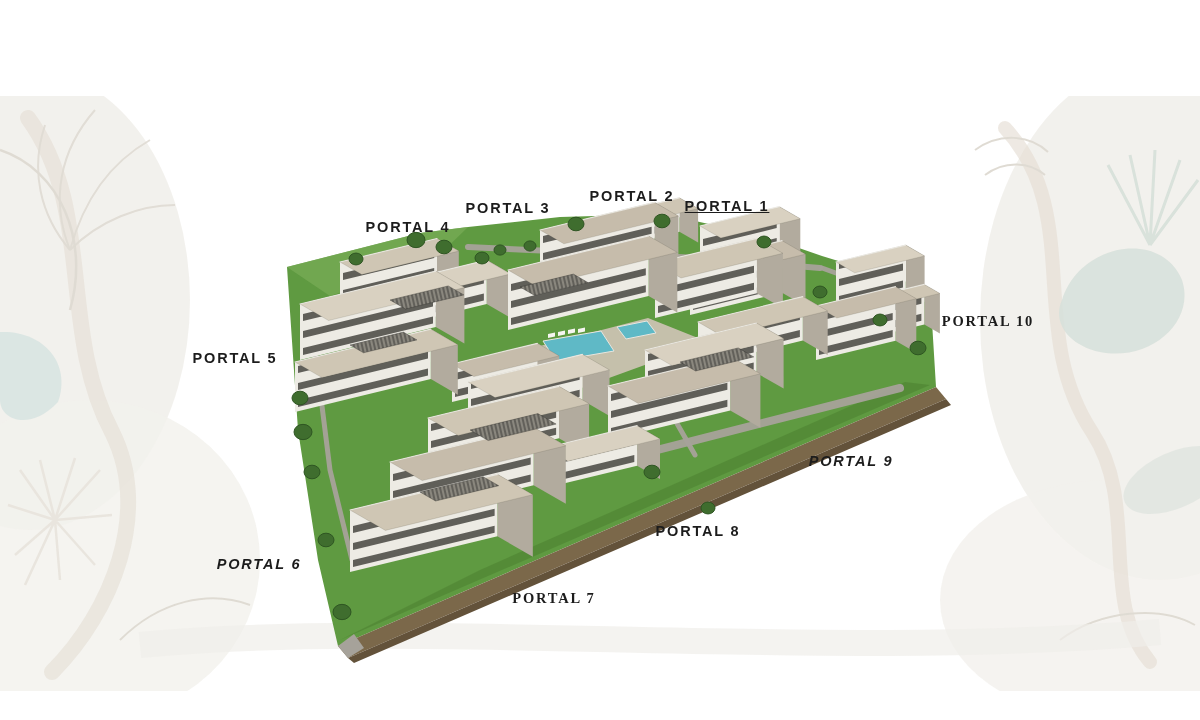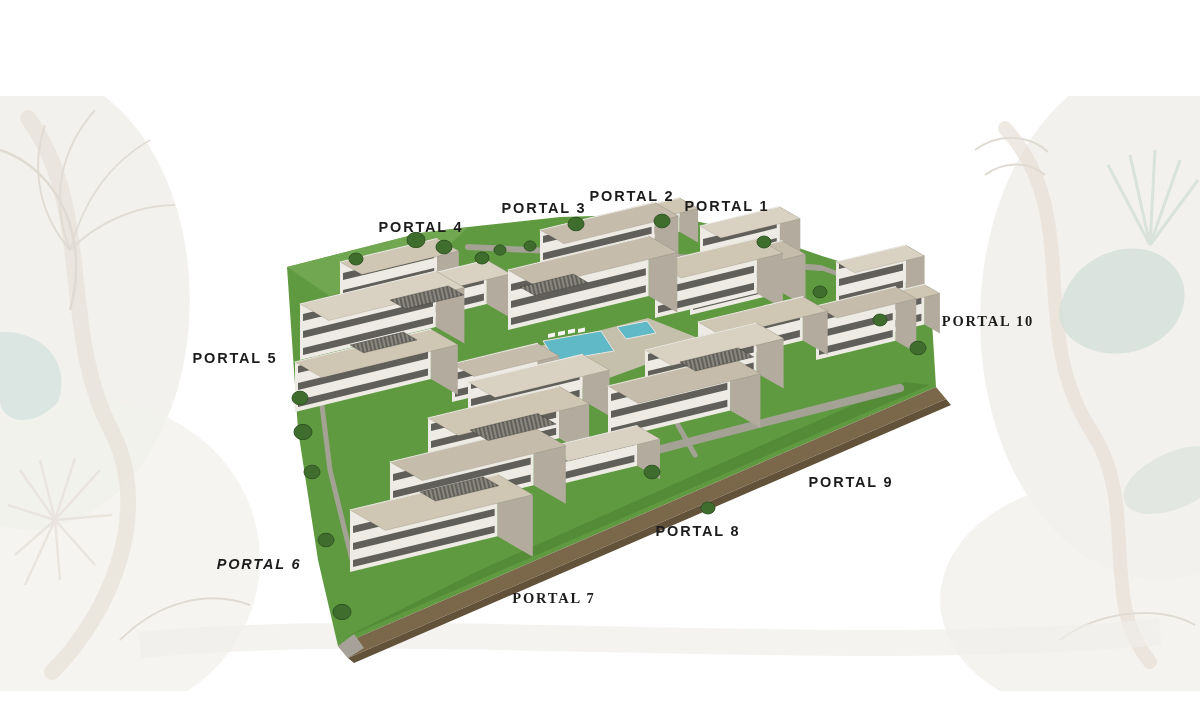--- a/index.html
+++ b/index.html
@@ -263,24 +263,24 @@
         <ellipse cx="303" cy="432" rx="9" ry="7.6499999999999995" fill="#3f6d2e" stroke="#2e5522" stroke-width="1"></ellipse>
         <ellipse cx="312" cy="472" rx="8" ry="6.8" fill="#3f6d2e" stroke="#2e5522" stroke-width="1"></ellipse>
         <ellipse cx="326" cy="540" rx="8" ry="6.8" fill="#3f6d2e" stroke="#2e5522" stroke-width="1"></ellipse>
         <ellipse cx="342" cy="612" rx="9" ry="7.6499999999999995" fill="#3f6d2e" stroke="#2e5522" stroke-width="1"></ellipse>
         <ellipse cx="652" cy="472" rx="8" ry="6.8" fill="#3f6d2e" stroke="#2e5522" stroke-width="1"></ellipse>
         <ellipse cx="708" cy="508" rx="7" ry="5.95" fill="#3f6d2e" stroke="#2e5522" stroke-width="1"></ellipse>
       </g>
     </svg>
 
   <div id="labels">
-      <div class="portal-label" style="left: 727px; top: 206px;">PORTAL 1</div>
+      <div class="portal-label" style="left: 727px; top: 206px; text-decoration: underline;">PORTAL 1</div>
       <div class="portal-label" style="left: 632px; top: 196px;">PORTAL 2</div>
-      <div class="portal-label" style="left: 544px; top: 208px;">PORTAL 3</div>
-      <div class="portal-label" style="left: 421px; top: 227px;">PORTAL 4</div>
+      <div class="portal-label" style="left: 508px; top: 208px;">PORTAL 3</div>
+      <div class="portal-label" style="left: 408px; top: 227px;">PORTAL 4</div>
       <div class="portal-label" style="left: 235px; top: 320px; margin-top: 38px;">PORTAL 5</div>
       <div class="portal-label" style="left: 259px; top: 564px; font-style: italic;">PORTAL 6</div>
       <div class="portal-label" style="left: 554px; top: 598px; font-family: Liberation Serif, serif;">PORTAL 7</div>
       <div class="portal-label" style="left: 698px; top: 531px;">PORTAL 8</div>
-      <div class="portal-label" style="left: 851px; top: 482px;">PORTAL 9</div>
+      <div class="portal-label" style="left: 851px; top: 461px; font-style: italic;">PORTAL 9</div>
       <div class="portal-label" style="left: 988px; top: 321px; font-family: Liberation Serif, serif;">PORTAL 10</div>
     </div>
 </div>
 
 </body></html>

